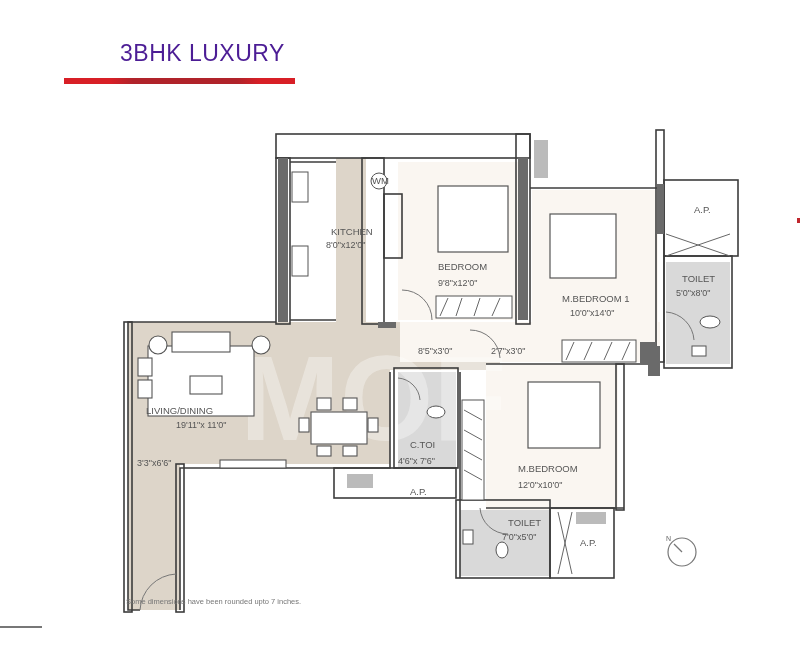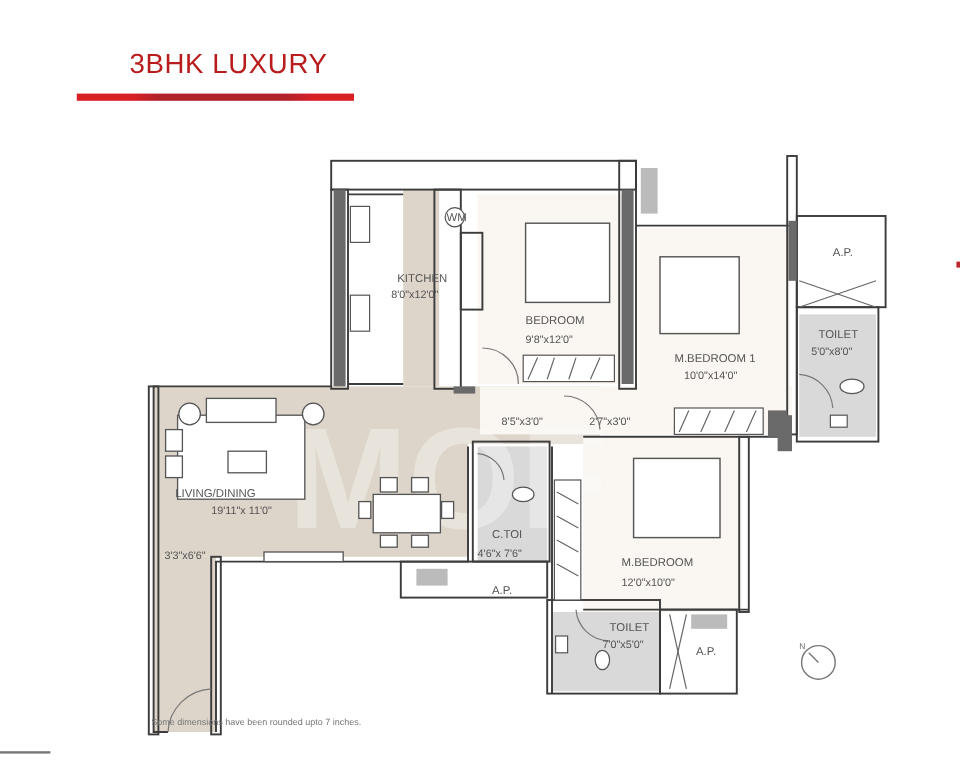--- a/index.html
+++ b/index.html
@@ -1,18 +1,18 @@
 <!DOCTYPE html>
 <html><head>
   <meta charset="utf-8">
   <style>
     html, body { margin: 0; padding: 0; background: #ffffff; }
     body { width: 800px; height: 651px; position: relative; overflow: hidden;
            font-family: "Liberation Sans", sans-serif; }
-    .title { position: absolute; left: 108px; top: 40px; font-size: 23px; color: #b91c1c;
+    .title { position: absolute; left: 120px; top: 40px; font-size: 23px; color: #4c1d95;
              letter-spacing: 0.5px; font-family: "Liberation Sans", sans-serif; }
     .title-bar { position: absolute; left: 64px; top: 78px; width: 231px; height: 6px;
                  background: linear-gradient(90deg, #d81f26 0%, #d81f26 20%, #b0232a 30%, #b0232a 75%, #d81f26 85%, #d81f26 100%); }
     .plan { position: absolute; left: 0; top: 0; }
     .lbl { font-family: "Liberation Sans", sans-serif; fill: #555555; font-size: 9.5px; }
     .dim { font-family: "Liberation Sans", sans-serif; fill: #555555; font-size: 9px; }
     .note { position: absolute; left: 126px; top: 597px; font-size: 7.5px; color: #777;
             font-family: "Liberation Sans", sans-serif; }
     .foot-line { position: absolute; left: 0; top: 626px; width: 42px; height: 2px; background: #777; }
     .red-tick { position: absolute; left: 797px; top: 218px; width: 3px; height: 5px; background: #c0272d; }

